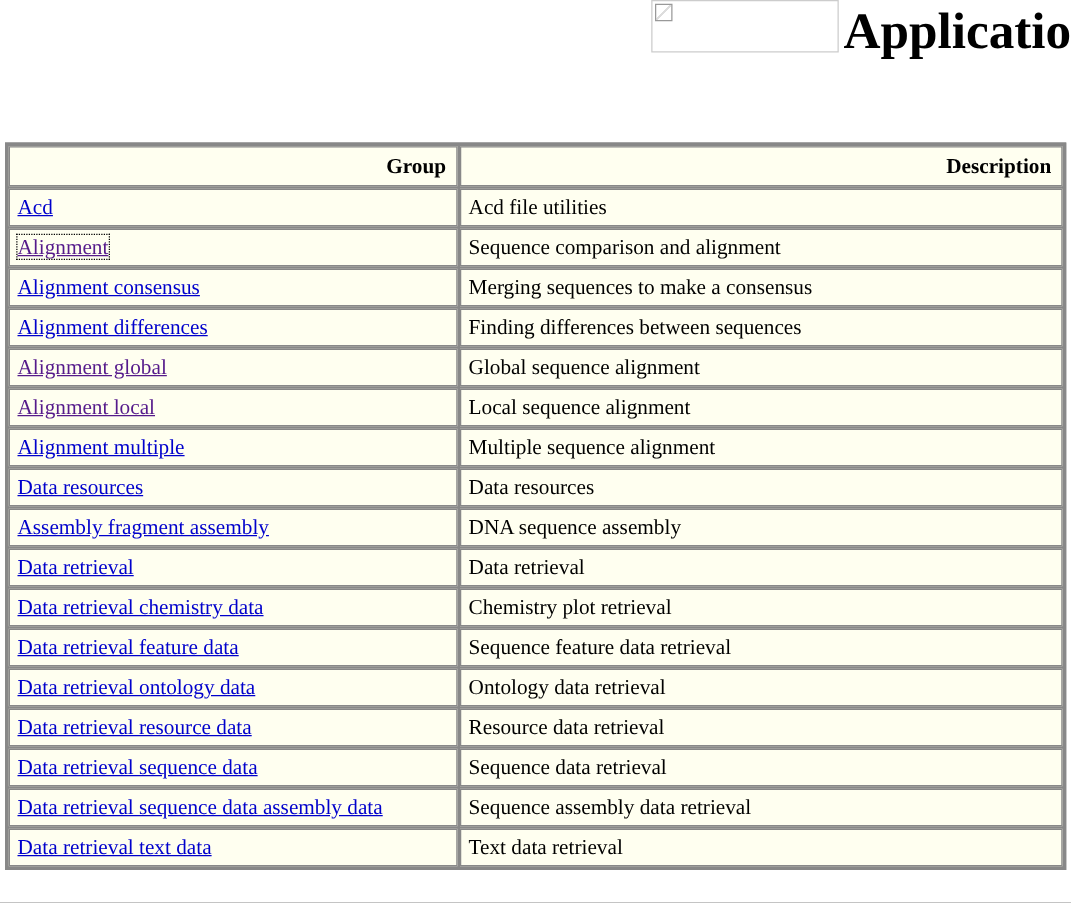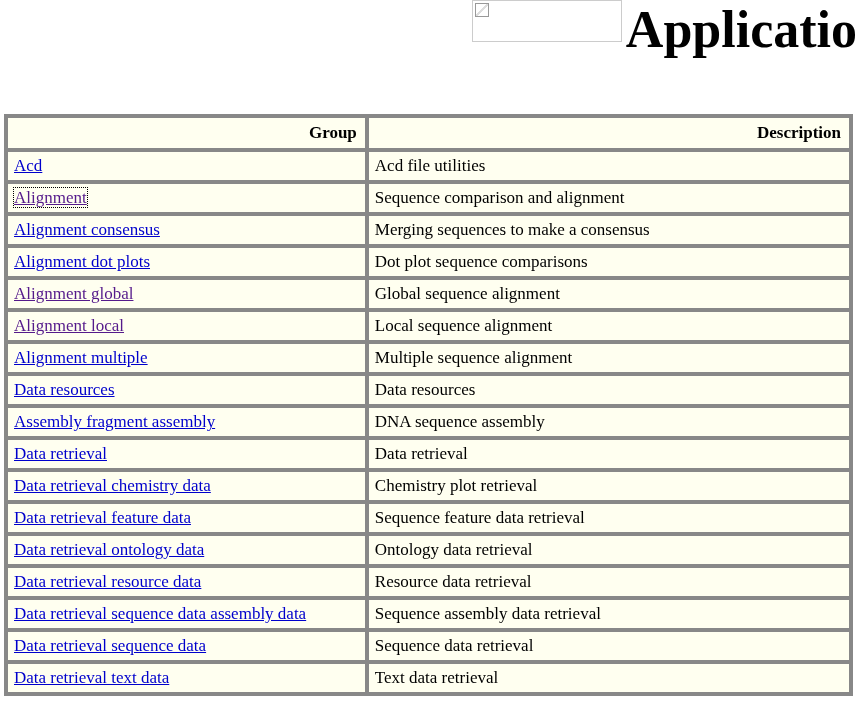--- a/index.html
+++ b/index.html
@@ -29,21 +29,21 @@
       background: #fff;
     }
     .broken-img-icon {
       width: 12px;
       height: 12px;
       border: 1px solid #999;
       position: relative;
       background: linear-gradient(135deg, #fff 45%, #ddd 45%, #ddd 55%, #fff 55%);
     }
     .header-title {
-      font-size: 52px;
+      font-size: 41px;
       font-weight: bold;
       font-family: Georgia, serif;
       margin-left: 4px;
       white-space: nowrap;
     }
     .spacer {
       height: 50px;
     }
     .table-wrap {
       padding: 4px;
@@ -116,22 +116,22 @@
         </tr>
         <tr>
           <td class="col-group"><a href="#" class="visited-link focused-link">Alignment</a></td>
           <td class="col-desc">Sequence comparison and alignment</td>
         </tr>
         <tr>
           <td class="col-group"><a href="#">Alignment consensus</a></td>
           <td class="col-desc">Merging sequences to make a consensus</td>
         </tr>
         <tr>
-          <td class="col-group"><a href="#">Alignment dot plots</a></td>
-          <td class="col-desc">Dot plot sequence comparisons</td>
+          <td class="col-group"><a href="#">Alignment differences</a></td>
+          <td class="col-desc">Finding differences between sequences</td>
         </tr>
         <tr>
           <td class="col-group"><a href="#" class="visited-link">Alignment global</a></td>
           <td class="col-desc">Global sequence alignment</td>
         </tr>
         <tr>
           <td class="col-group"><a href="#" class="visited-link">Alignment local</a></td>
           <td class="col-desc">Local sequence alignment</td>
         </tr>
         <tr>
@@ -160,26 +160,26 @@
         </tr>
         <tr>
           <td class="col-group"><a href="#">Data retrieval ontology data</a></td>
           <td class="col-desc">Ontology data retrieval</td>
         </tr>
         <tr>
           <td class="col-group"><a href="#">Data retrieval resource data</a></td>
           <td class="col-desc">Resource data retrieval</td>
         </tr>
         <tr>
+          <td class="col-group"><a href="#">Data retrieval sequence data</a></td>
+          <td class="col-desc">Sequence data retrieval</td>
+        </tr>
+        <tr>
           <td class="col-group"><a href="#">Data retrieval sequence data assembly data</a></td>
           <td class="col-desc">Sequence assembly data retrieval</td>
-        </tr>
-        <tr>
-          <td class="col-group"><a href="#">Data retrieval sequence data</a></td>
-          <td class="col-desc">Sequence data retrieval</td>
         </tr>
         <tr>
           <td class="col-group"><a href="#">Data retrieval text data</a></td>
           <td class="col-desc">Text data retrieval</td>
         </tr>
       </tbody>
   </table>
 </div>
 
 </body></html>

